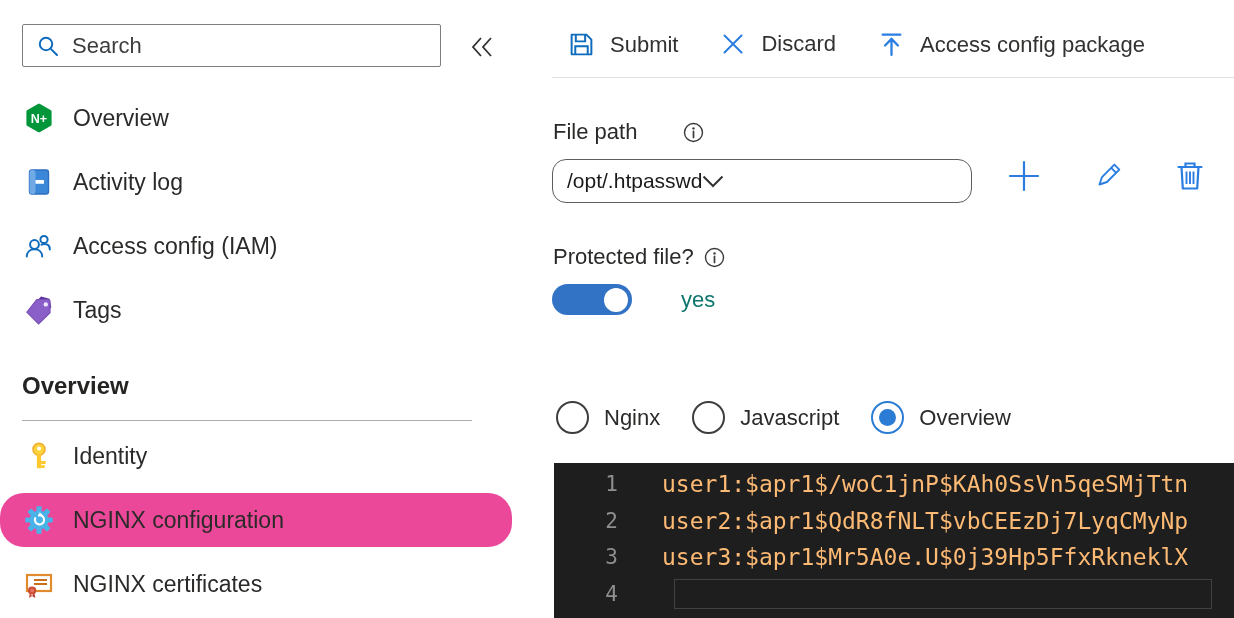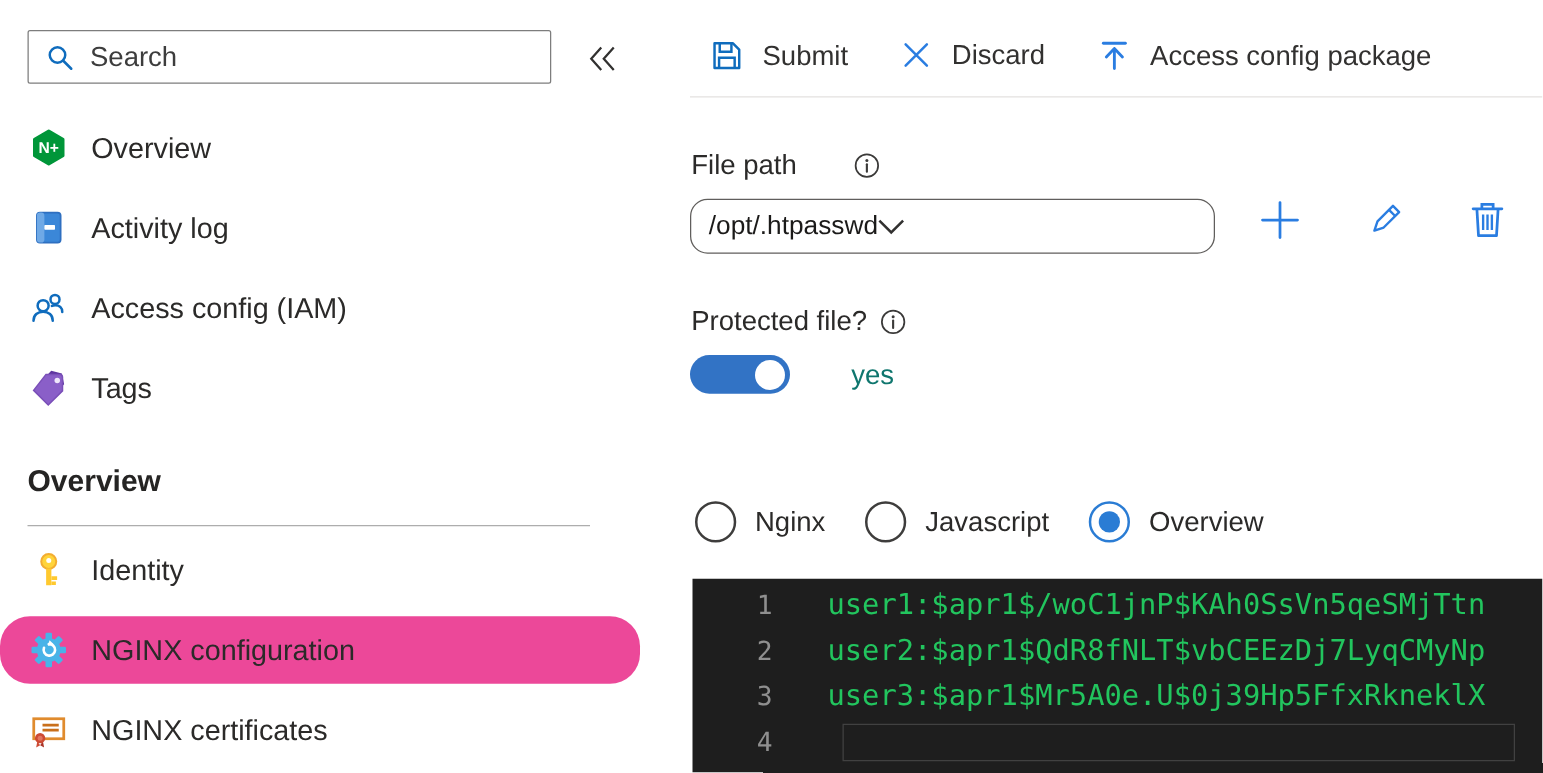--- a/index.html
+++ b/index.html
@@ -62,21 +62,21 @@
   .radio-item.selected .radio-circle { border-color:#2a7cd4; }
   .radio-dot { width:17px; height:17px; border-radius:50%; background:#2a7cd4; display:none; }
   .radio-item.selected .radio-dot { display:block; }
   .radio-label { font-size:22px; color:#2b2a29; }
 
   .editor { position:absolute; left:2px; top:463px; width:680px; height:155px;
             background:#1e1e1e; font-family:"DejaVu Sans Mono", monospace; padding-top:3px; overflow:hidden; }
   .ed-row { display:flex; align-items:center; height:36.5px; }
   .ed-gutter { width:78px; text-align:right; padding-right:14px; color:#8f8f8f; font-size:21px; flex:0 0 auto; }
   .ed-code { display:flex; align-items:center; padding-left:30px; }
-  .ed-code span { font-size:23px; color:#22c55e; white-space:pre; }
+  .ed-code span { font-size:23px; color:#fdba74; white-space:pre; }
   .cursor-box { margin-left:12px; width:538px; height:30px; border:1px solid #414141; }
 </style>
 </head>
 <body>
 
 <div class="app">
 
   <aside class="sidebar">
 
     <div class="search-box">

